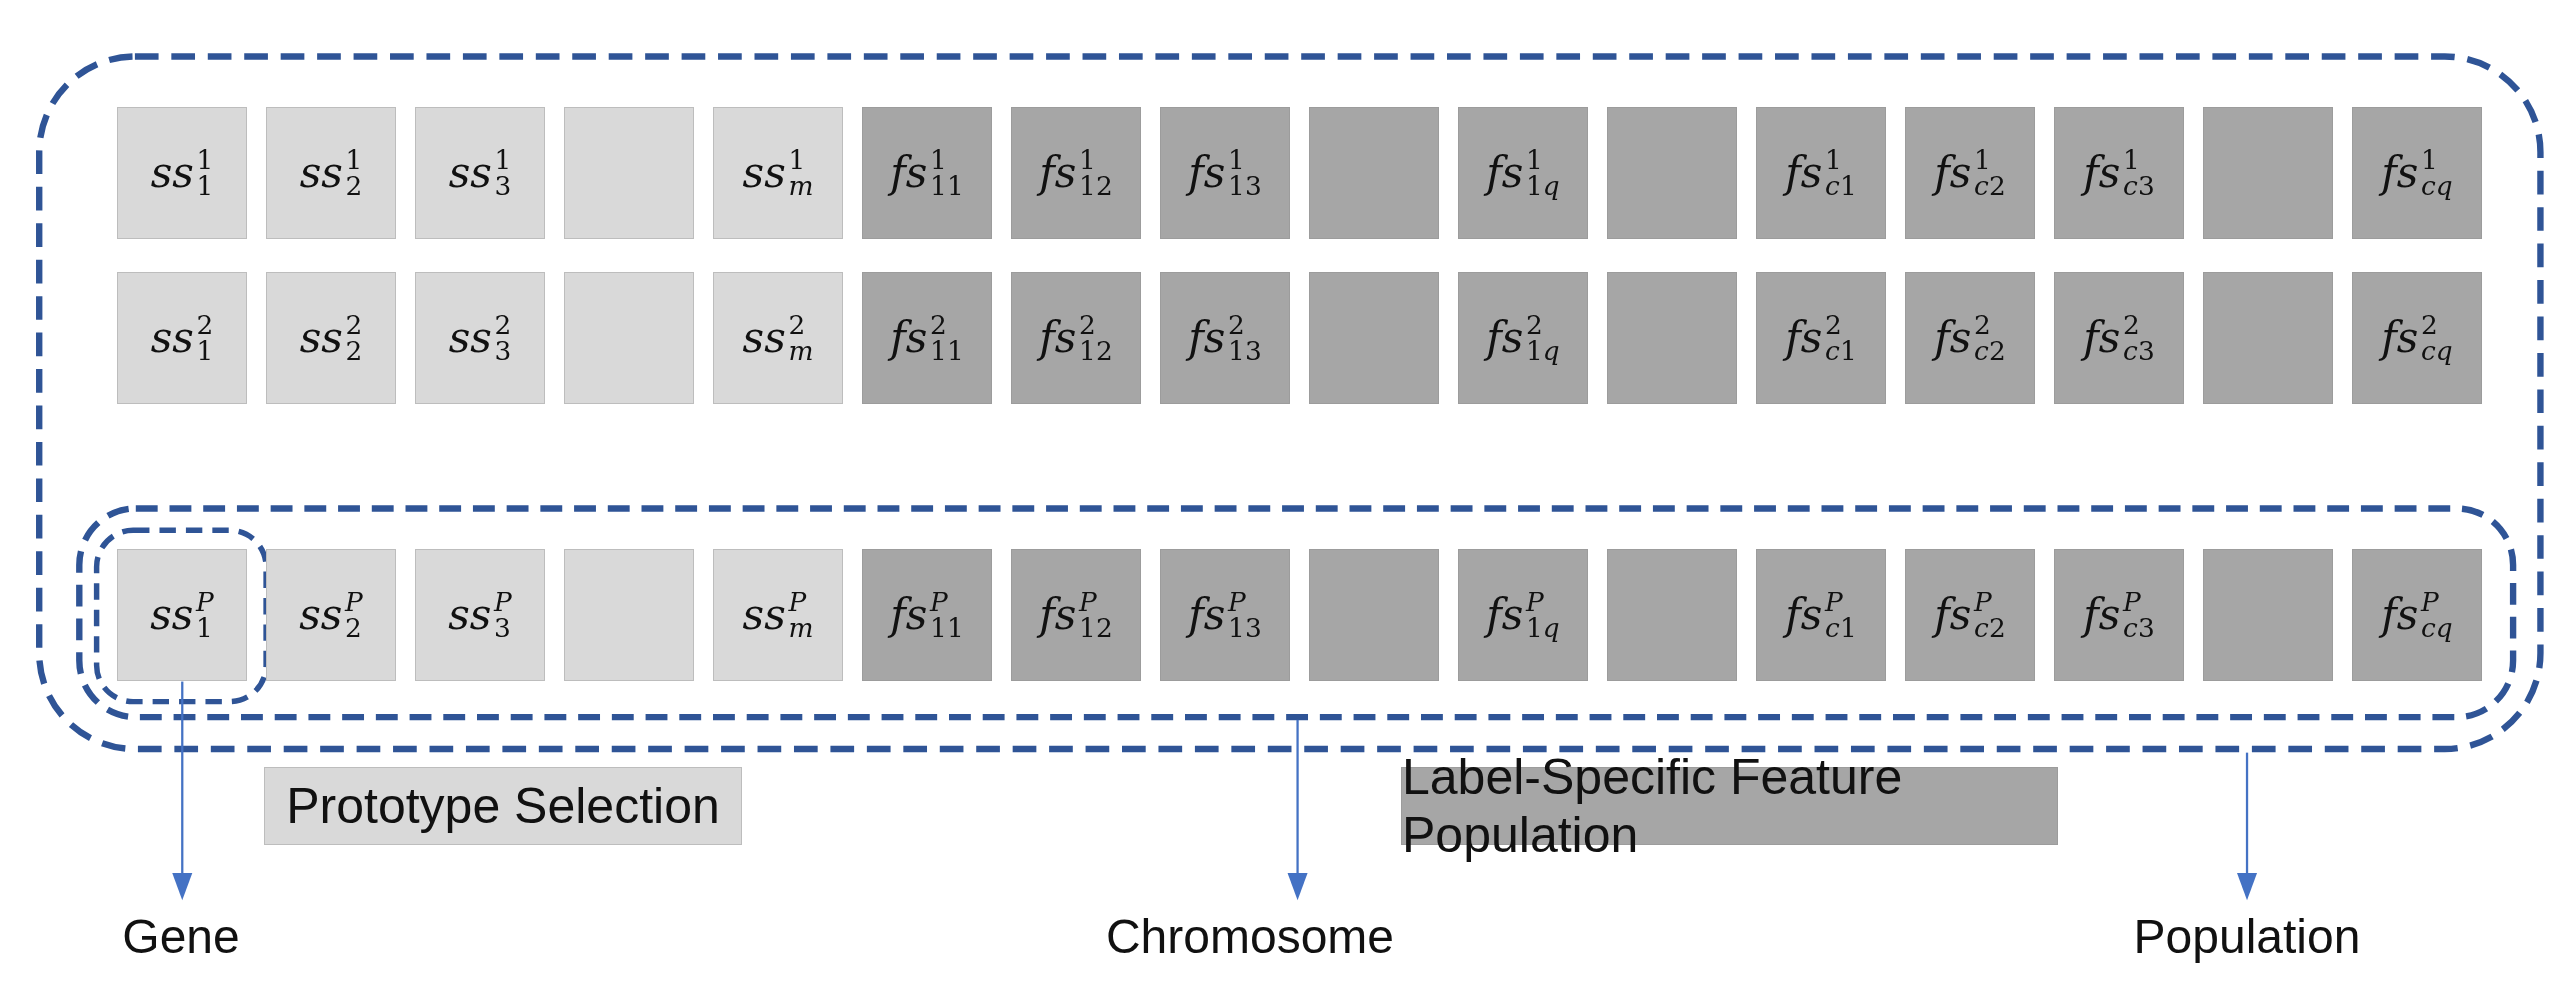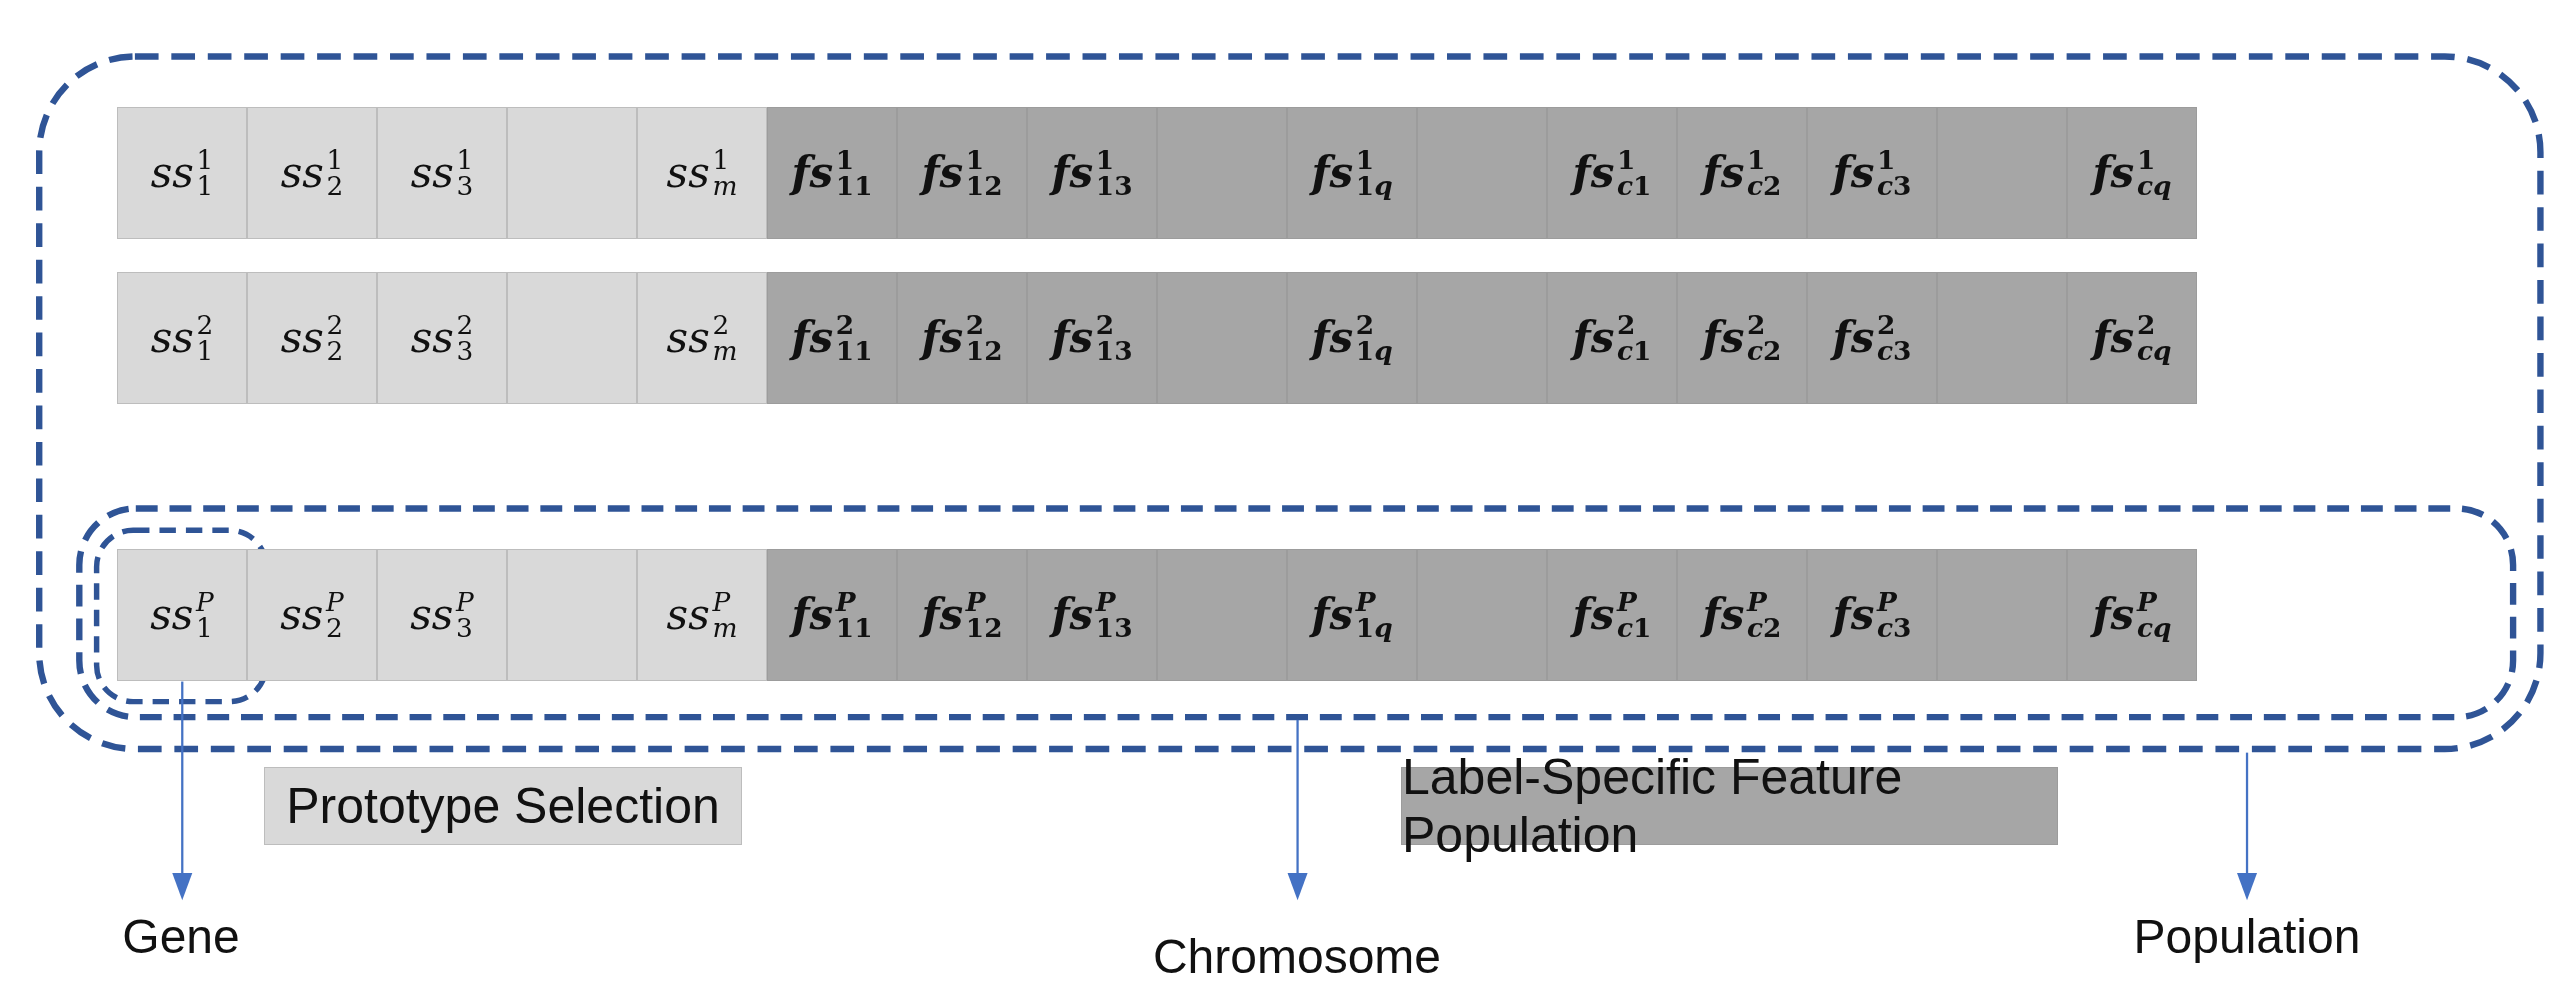--- a/index.html
+++ b/index.html
@@ -24,32 +24,33 @@
     position:absolute;
     left:0;top:0;
     width:2576px;height:985px;
     z-index:1;
   }
   .grid{position:absolute;left:0;top:0;width:2576px;height:985px;z-index:2;}
   .cell-row{
     position:absolute;
     left:117px;
     display:flex;
+    gap:19px;
   }
   .cell{
     width:130px;
     height:132px;
     box-sizing:border-box;
     display:flex;
     align-items:center;
     justify-content:center;
     flex:0 0 auto;
   }
   .cell.light{background:var(--light-cell);border:0.9px solid var(--cell-border-light);}
-  .cell.dark{background:var(--dark-cell);border:0.9px solid var(--cell-border-dark);font-weight:bold;}
+  .cell.dark{background:var(--dark-cell);border:0.9px solid var(--cell-border-dark);}
   .cell-inner{
     display:flex;
     align-items:center;
     font-family:"DejaVu Serif", serif;
     font-size:42px;
     color:var(--text);
     line-height:1;
   }
   .base{font-style:italic;}
   .scripts{
@@ -85,21 +86,21 @@
   .anno{
     position:absolute;
     z-index:3;
     top:909px;
     transform:translateX(-50%);
     font-size:48px;
     color:var(--text);
     white-space:nowrap;
   }
   .anno-gene{left:181px;}
-  .anno-chromosome{left:1297px;margin-top:20px;}
+  .anno-chromosome{left:1250px;}
   .anno-population{left:2247px;}
 </style>
 </head>
 <body>
 
 <div class="stage">
 
   <svg class="overlay" viewBox="0 0 2827 1081" xmlns="http://www.w3.org/2000/svg">
 
     <rect x="43" y="62" width="2745" height="760" rx="105" ry="105" fill="none" style="stroke:var(--dashed-outline)" stroke-width="7" stroke-dasharray="26 14"></rect>

